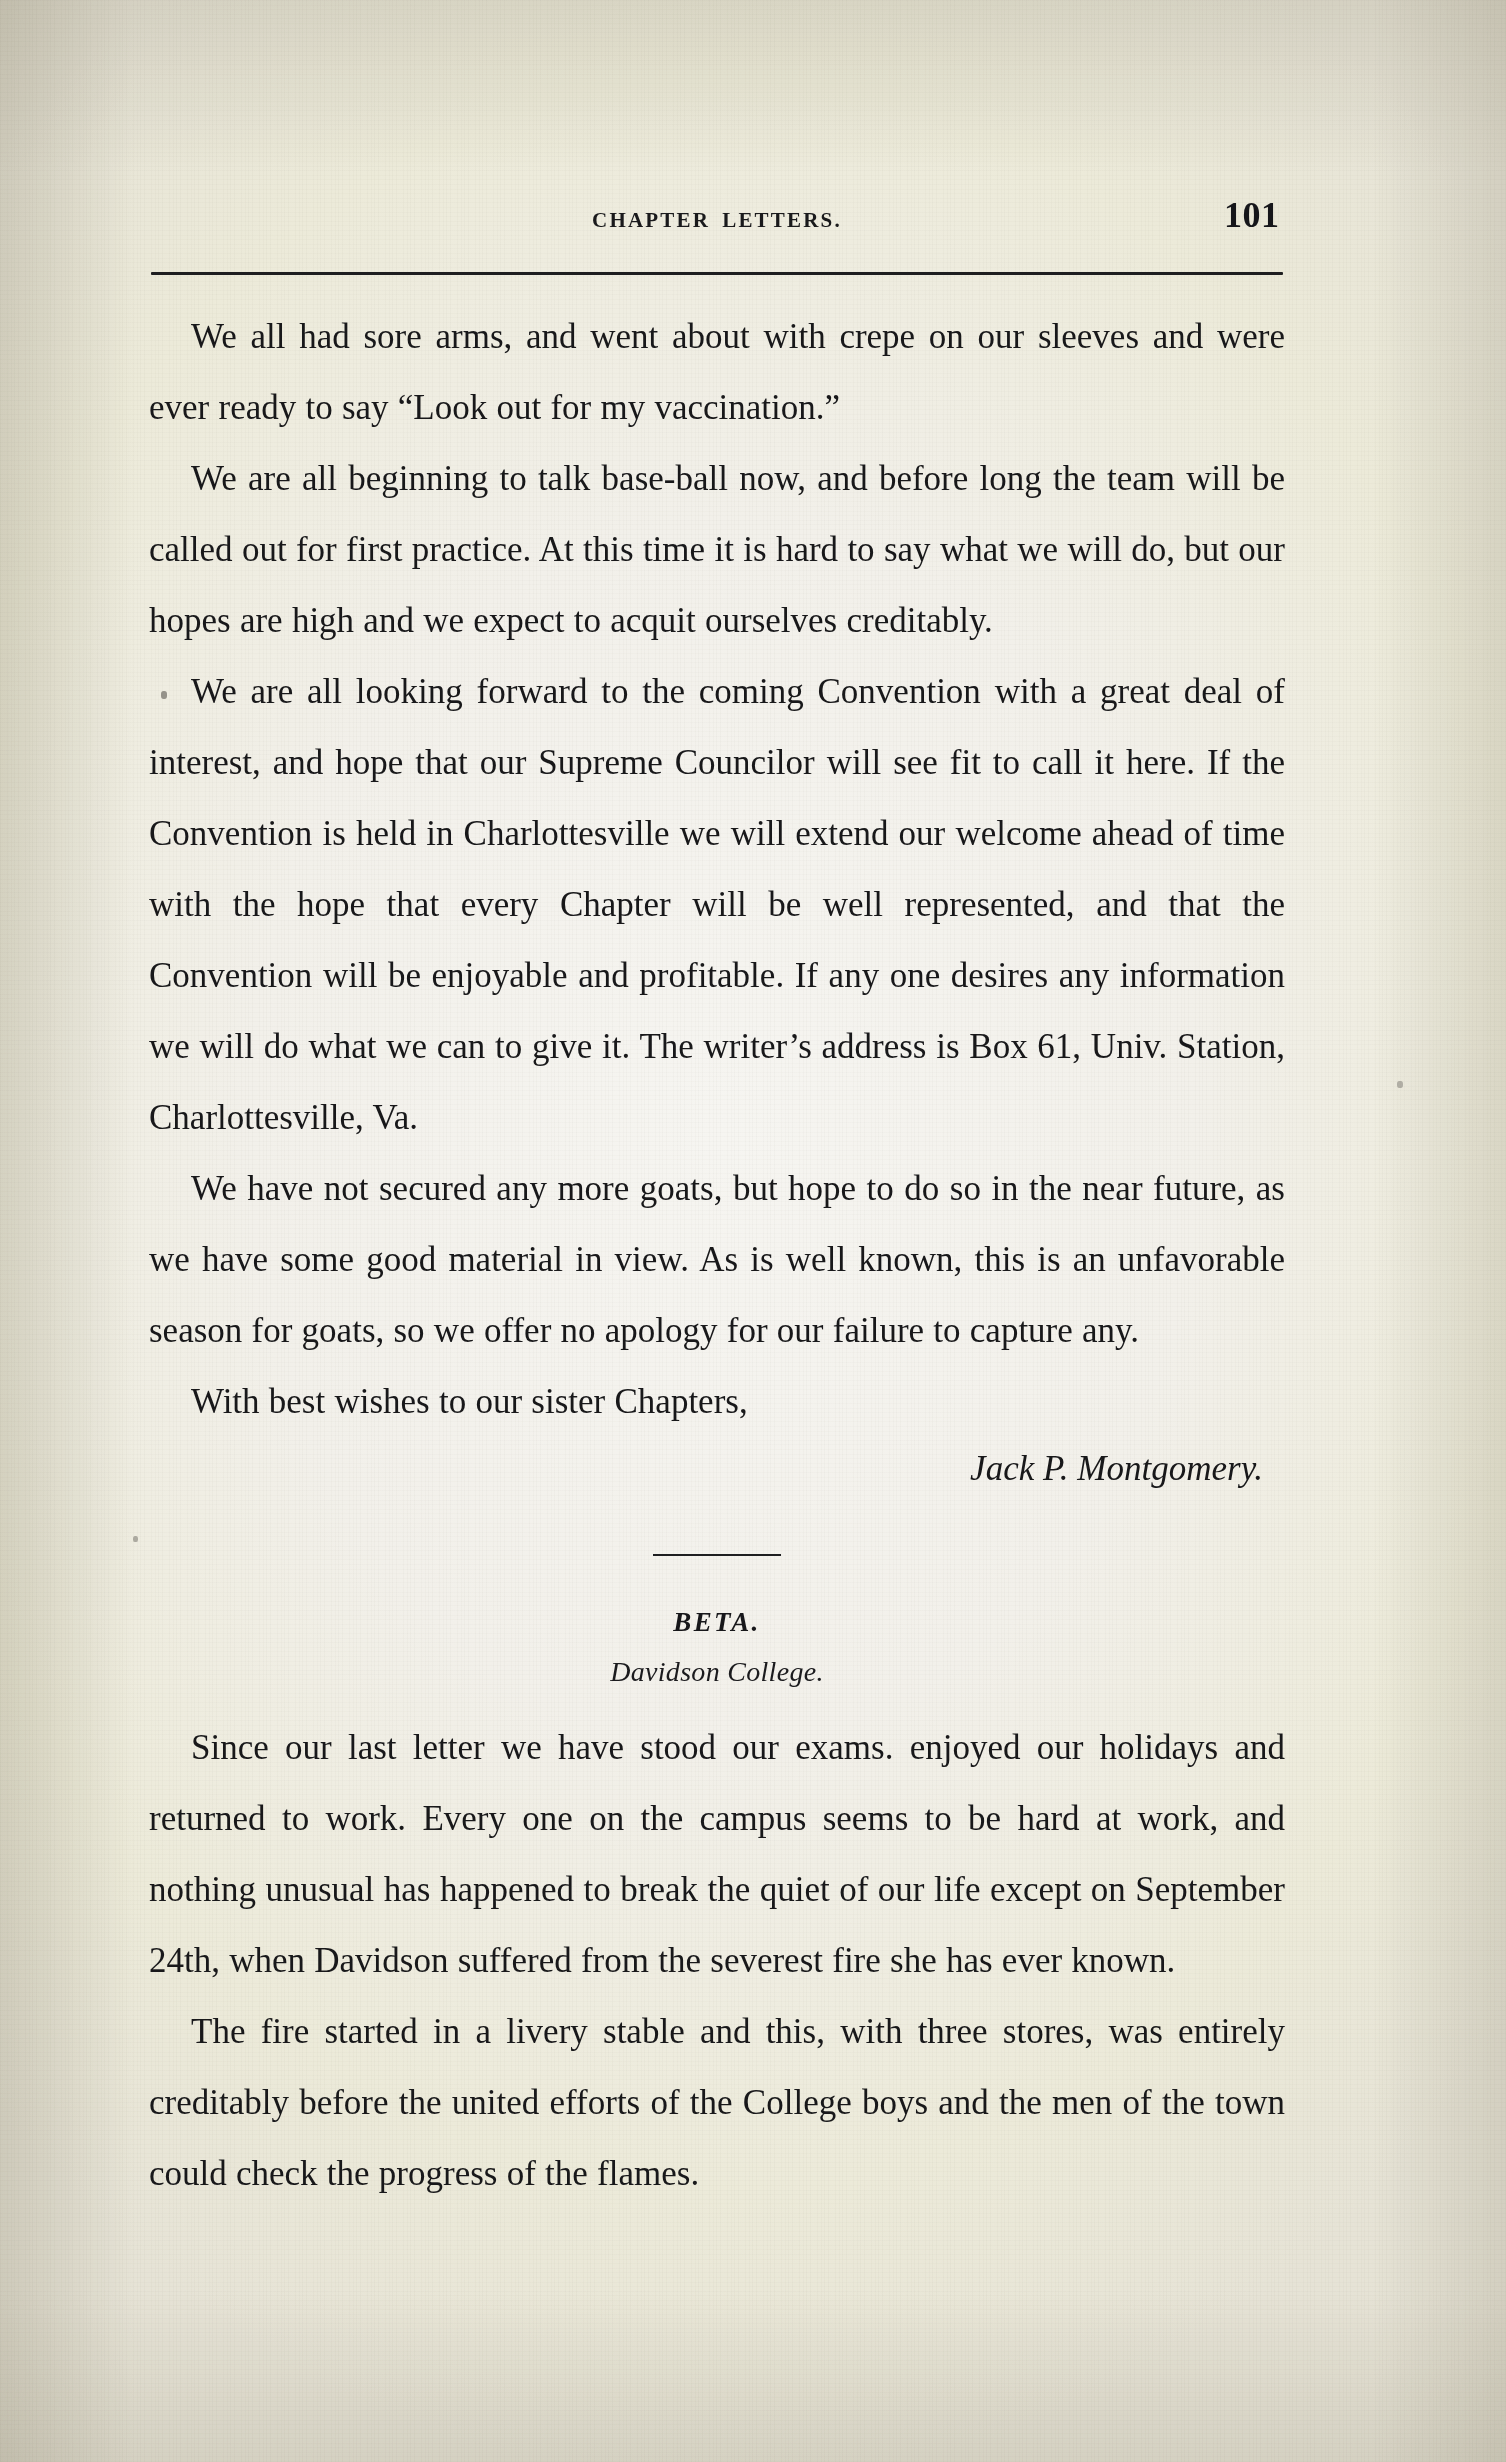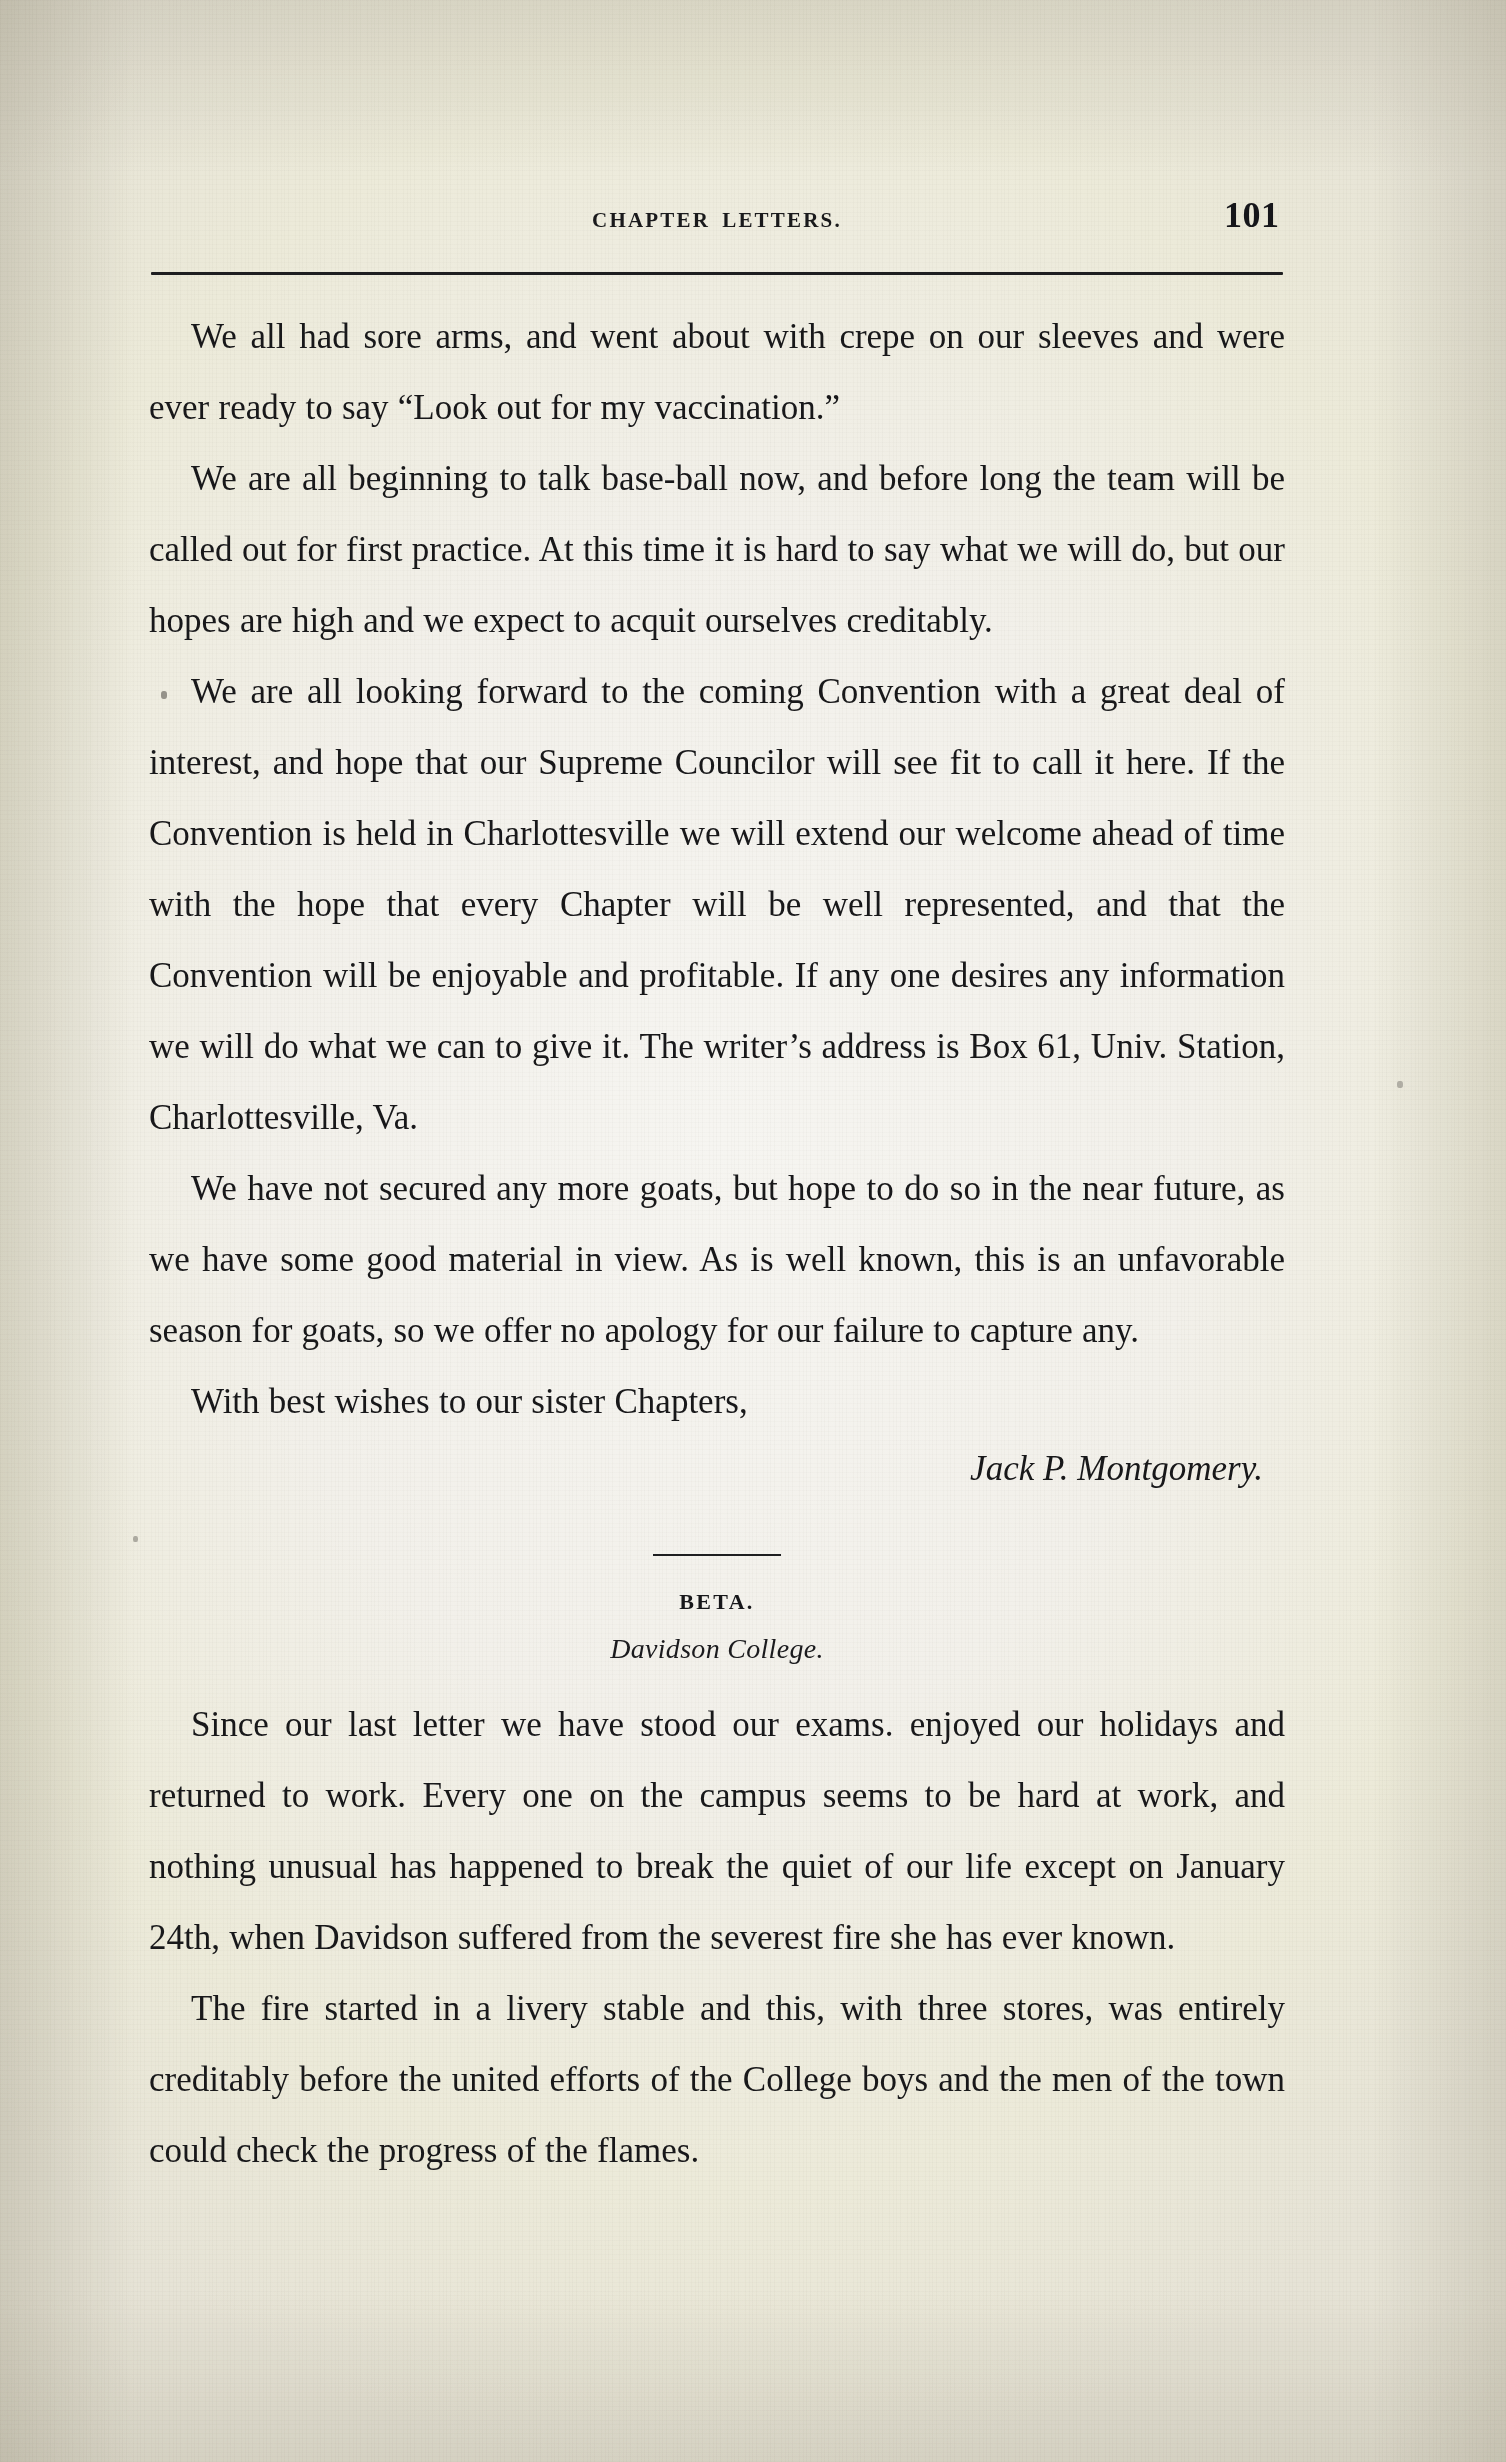--- a/index.html
+++ b/index.html
@@ -120,24 +120,25 @@
   }
 
   
   .section-divider {
     width: 128px;
     height: 2.7px;
     background: #1e1e20;
     margin: 58px auto 0 auto;
   }
   .section-title {
-    margin: 33px 0 0 0;
+    margin: 51px 0 0 0;
     text-align: center;
-    font-size: 22px;
+    font-size: 27px;
     font-weight: 700;
+    font-style: italic;
     letter-spacing: 2.3px;
     color: #17171a;
   }
   .section-subtitle {
     margin: 18px 0 0 0;
     text-align: center;
     font-size: 28px;
     font-style: italic;
     letter-spacing: 0.3px;
     color: #1b1b1e;
@@ -185,21 +186,21 @@
         <p class="signature">Jack P. Montgomery.</p>
       </section>
 
       <div class="section-divider"></div>
 
       <section>
         <h2 class="section-title">BETA.</h2>
         <div class="section-subtitle">Davidson College.</div>
 
         <div class="section-body">
-          <p class="para">Since our last letter we have stood our exams. enjoyed our holidays and returned to work. Every one on the campus seems to be hard at work, and nothing unusual has happened to break the quiet of our life except on January 24th, when Davidson suffered from the severest fire she has ever known.</p>
+          <p class="para">Since our last letter we have stood our exams. enjoyed our holidays and returned to work. Every one on the campus seems to be hard at work, and nothing unusual has happened to break the quiet of our life except on September 24th, when Davidson suffered from the severest fire she has ever known.</p>
           <p class="para">The fire started in a livery stable and this, with three stores, was entirely creditably before the united efforts of the College boys and the men of the town could check the progress of the flames.</p>
         </div>
       </section>
 
     </div>
   </div>
 </div>
 
 
 </body></html>

